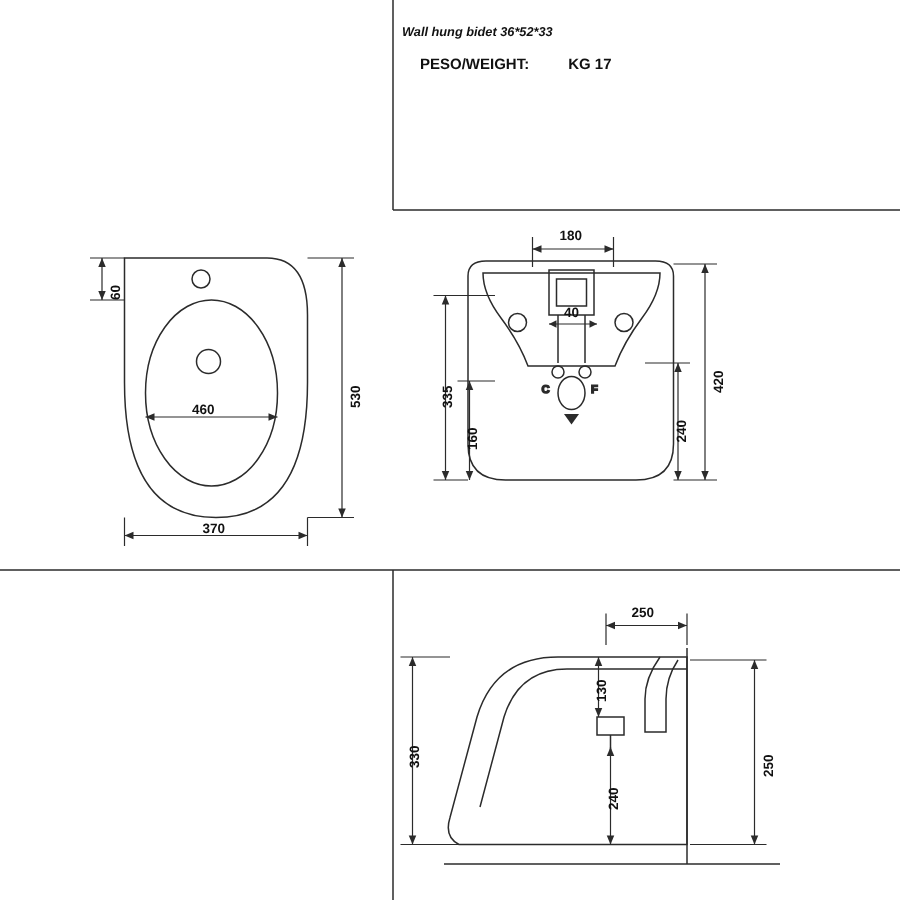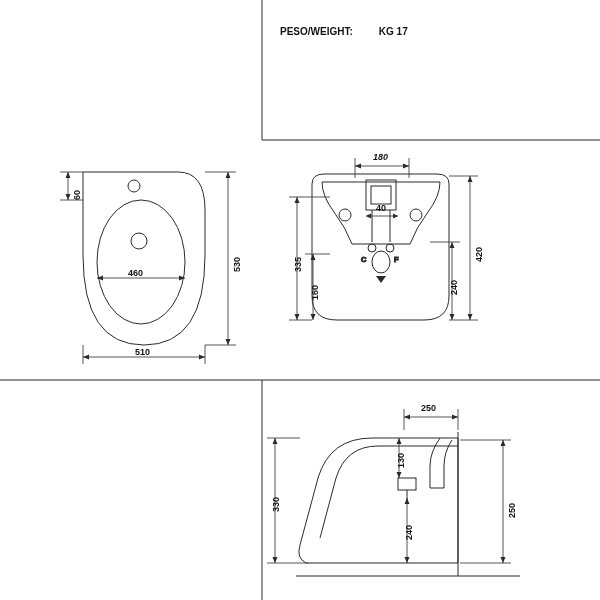--- a/index.html
+++ b/index.html
@@ -28,20 +28,21 @@
 
   svg{position:absolute;left:0;top:0;}
   .lbl-sm{font-family:"Liberation Sans", sans-serif;font-size:7.5px;font-weight:bold;fill:#111;}
 </style>
 </head>
 <body>
 
 <div class="sheet">
 
   <div class="header">
+    <div class="sub2">Wall hung bidet 36*52*33</div>
     <div class="weight-row">
       <span>PESO/WEIGHT:</span><span class="val">KG 17</span>
     </div>
   </div>
 
   <svg width="600" height="600" viewBox="0 0 600 600">
     <g stroke="#2b2b2b" fill="none" stroke-width="1" shape-rendering="geometricPrecision">
 
       <line x1="262" y1="0" x2="262" y2="140"></line>
       <line x1="262" y1="140" x2="600" y2="140"></line>
@@ -186,23 +187,23 @@
         <line x1="460" y1="563" x2="511" y2="563"></line>
         <path d="M503 440 l-2.5 6 h5 z" fill="#2b2b2b" stroke="none"></path>
         <path d="M503 563 l-2.5 -6 h5 z" fill="#2b2b2b" stroke="none"></path>
       </g>
     </g>
   </svg>
 
   <div class="dim rot" style="left:72px;top:200px;">60</div>
   <div class="dim" style="left:128px;top:268px;">460</div>
   <div class="dim rot" style="left:232px;top:272px;">530</div>
-  <div class="dim" style="left:135px;top:347px;">510</div>
-
-  <div class="dim" style="left:373px;top:152px;font-style:italic;">180</div>
+  <div class="dim" style="left:135px;top:347px;">370</div>
+
+  <div class="dim" style="left:373px;top:152px;">180</div>
   <div class="dim" style="left:376px;top:203px;">40</div>
   <div class="dim rot" style="left:293px;top:272px;">335</div>
   <div class="dim rot" style="left:310px;top:300px;">160</div>
   <div class="dim rot" style="left:474px;top:262px;">420</div>
   <div class="dim rot" style="left:449px;top:295px;">240</div>
 
   <div class="dim" style="left:421px;top:403px;">250</div>
   <div class="dim rot" style="left:396px;top:468px;">130</div>
   <div class="dim rot" style="left:271px;top:512px;">330</div>
   <div class="dim rot" style="left:404px;top:540px;">240</div>

